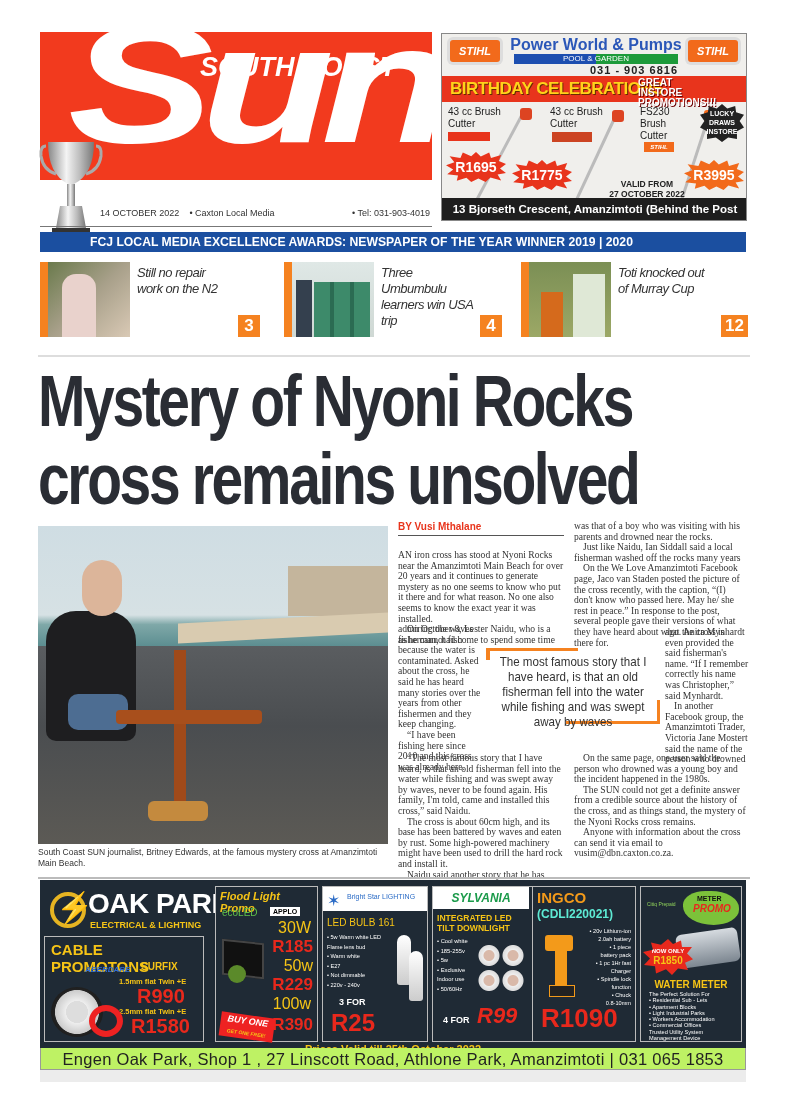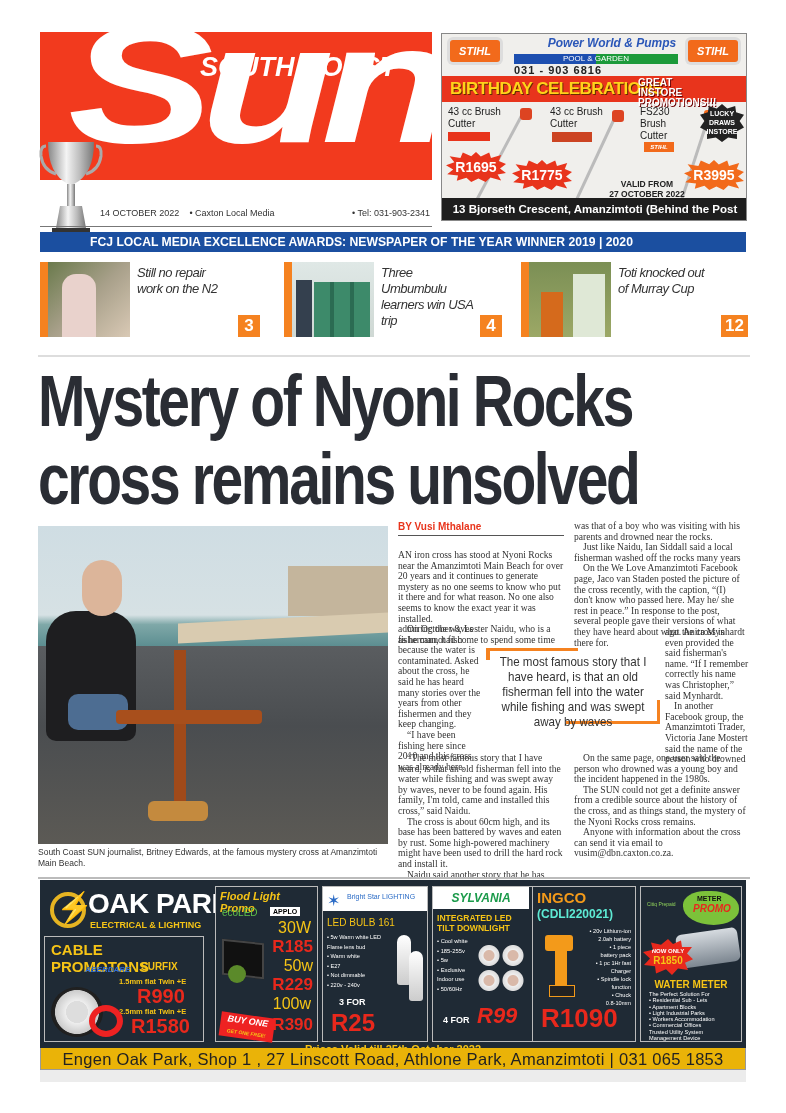--- a/index.html
+++ b/index.html
@@ -9,23 +9,23 @@
 #masthead{left:40px;top:32px;width:392px;height:148px;background:#f23a1e;overflow:hidden}
 #mh-sc{position:absolute;left:160px;top:20px;color:#fff;font-weight:bold;font-style:italic;font-size:27px;letter-spacing:0px}
 #mh-sun{position:absolute;left:28px;top:-32px;color:#fff;font-weight:bold;font-style:italic;font-size:168px;letter-spacing:-10px;transform:scaleX(1.3);transform-origin:left top;line-height:1}
 #trophy{left:38px;top:140px;width:66px;height:110px}
 #dateline{left:100px;top:208px;width:330px;font-size:9px;color:#333;display:flex;gap:10px}
 #dateline .tel{margin-left:auto}
 #mh-rule{left:40px;top:226px;width:392px;height:1px;background:#777}
 
 #ad-top{left:441px;top:33px;width:306px;height:188px;border:1px solid #888;background:#f0efec;overflow:hidden}
 .stihl{position:absolute;top:6px;width:50px;height:22px;background:#f26a1b;color:#fff;font-weight:bold;font-style:italic;font-size:11px;text-align:center;line-height:22px;border-radius:3px;box-shadow:0 0 0 3px #ddd}
-#pw-title{position:absolute;left:84px;top:2px;width:172px;text-align:center;color:#2b57b8;font-weight:bold;font-style:italic;font-size:12px}
+#pw-title{position:absolute;left:68px;top:2px;width:172px;text-align:center;color:#2b57b8;font-weight:bold;font-size:16px}
 #pw-pool{position:absolute;left:72px;top:20px;width:164px;height:10px;background:linear-gradient(90deg,#1d4fb0 50%,#1c9a3a 50%);color:#fff;font-size:8px;text-align:center;line-height:10px}
-#pw-phone{position:absolute;left:72px;top:30px;width:164px;text-align:left;font-weight:bold;font-size:11px;color:#222;letter-spacing:1px}
+#pw-phone{position:absolute;left:72px;top:30px;width:164px;text-align:right;font-weight:bold;font-size:11px;color:#222;letter-spacing:1px}
 #bday{position:absolute;left:0;top:42px;width:306px;height:26px;background:#e8341c;}
 #bday-t{position:absolute;left:8px;top:3px;font-weight:bold;font-size:17px;color:#ffd21a;font-family:"Liberation Sans",sans-serif;text-shadow:1px 1px 0 #6a2a00;letter-spacing:-0.5px}
 #bday-p{position:absolute;left:196px;top:2px;font-weight:bold;font-size:10px;line-height:10px;color:#fff;text-shadow:1px 1px 0 #6a0000}
 .prod{position:absolute;font-size:10px;color:#222;line-height:12px}
 .burst{position:absolute;width:60px;height:30px;background:#e8341c;color:#fff;font-weight:bold;font-size:14px;text-align:center;line-height:30px;clip-path:polygon(50% 0,58% 15%,72% 2%,75% 20%,92% 10%,88% 30%,100% 40%,90% 55%,100% 70%,86% 75%,92% 95%,74% 85%,66% 100%,54% 88%,42% 100%,34% 86%,18% 96%,20% 78%,2% 74%,12% 58%,0 44%,14% 34%,6% 14%,24% 20%,28% 2%,42% 14%)}
 .tool{position:absolute;width:3px;background:#bbb;transform-origin:top}
 #valid{position:absolute;left:155px;top:145px;width:100px;text-align:center;font-size:8.5px;font-weight:bold;color:#222;line-height:10px}
 #valid .sm{font-size:6px;font-weight:normal;line-height:7px}
 #lucky{position:absolute;left:258px;top:70px;width:44px;height:38px;background:#222;color:#fff;font-size:7px;font-weight:bold;text-align:center;line-height:9px;padding-top:5px;clip-path:polygon(50% 0,62% 12%,80% 5%,82% 22%,100% 28%,90% 45%,100% 62%,84% 72%,84% 92%,64% 88%,50% 100%,36% 88%,16% 92%,16% 72%,0 62%,10% 45%,0 28%,18% 22%,20% 5%,38% 12%)}
 #ad-addr{position:absolute;left:0;bottom:0;width:306px;height:22px;background:#1e1e1e;color:#fff;font-size:11.5px;font-weight:bold;line-height:22px;text-align:center}
@@ -53,21 +53,21 @@
 #pq-t{left:486px;top:648px;width:92px;height:3px;background:#f58220}
 #pq-r{left:657px;top:700px;width:3px;height:23px;background:#f58220}
 #pq-b{left:566px;top:721px;width:94px;height:3px;background:#f58220}
 #pq-text{left:490px;top:655px;width:166px;text-align:center;font-size:12.2px;line-height:15px;color:#333;font-family:"Liberation Sans",sans-serif;transform:scaleX(0.95)}
 
 #rule3{left:38px;top:877px;width:712px;height:2px;background:#bbb}
 #ad-bot{left:40px;top:880px;width:706px;height:188px;background:#1f2a35;overflow:hidden}
 .panel{position:absolute;border:1px solid #bbb;background:#1f2a35}
 .y{color:#f6c416}.r{color:#e8281c}.w{color:#fff}
 #prices-valid{position:absolute;left:0;top:163px;width:706px;text-align:center;color:#f6c416;font-weight:bold;font-size:11px}
-#addr-bar{left:40px;top:1048px;width:706px;height:22px;background:#eab308;border:1px solid #999;border-top:none;font-size:16.5px;line-height:22px;text-align:center;color:#222;letter-spacing:0.3px}
+#addr-bar{left:40px;top:1048px;width:706px;height:22px;background:#bef264;border:1px solid #999;border-top:none;font-size:16.5px;line-height:22px;text-align:center;color:#222;letter-spacing:0.3px}
 #gray-foot{left:40px;top:1070px;width:706px;height:12px;background:#ececec}
 </style>
 </head>
 <body>
 
 <div id="masthead" class="abs">
   <div id="mh-sc">SOUTH COAST</div>
   <div id="mh-sun">Sun</div>
 </div>
 <svg id="trophy" class="abs" viewBox="0 0 66 110">
@@ -83,21 +83,21 @@
   <path d="M58 6 Q64 6 63 16 Q61 30 48 34" stroke="#aaa" stroke-width="3" fill="none"></path>
   <path d="M10 2 H56 Q56 34 36 44 H30 Q10 34 10 2Z" fill="url(#sil)"></path>
   <rect x="29" y="44" width="8" height="22" fill="url(#sil)"></rect>
   <path d="M22 66 H44 L48 88 H18Z" fill="url(#sil)"></path>
   <rect x="14" y="88" width="38" height="20" fill="#333"></rect>
   <rect x="20" y="92" width="26" height="8" fill="#ddd"></rect>
 </svg>
 <div id="dateline" class="abs">
   <span>14 OCTOBER 2022</span>
   <span>• Caxton Local Media</span>
-  <span class="tel">• Tel: 031-903-2341</span>
+  <span class="tel">• Tel: 031-903-4019</span>
 </div>
 <div id="mh-rule" class="abs"></div>
 
 <div id="ad-top" class="abs">
   <div class="stihl" style="left:8px">STIHL</div>
   <div class="stihl" style="right:8px">STIHL</div>
   <div id="pw-title">Power World &amp; Pumps</div>
   <div id="pw-pool">POOL &amp; GARDEN</div>
   <div id="pw-phone">031 - 903 6816</div>
   <div id="bday">

